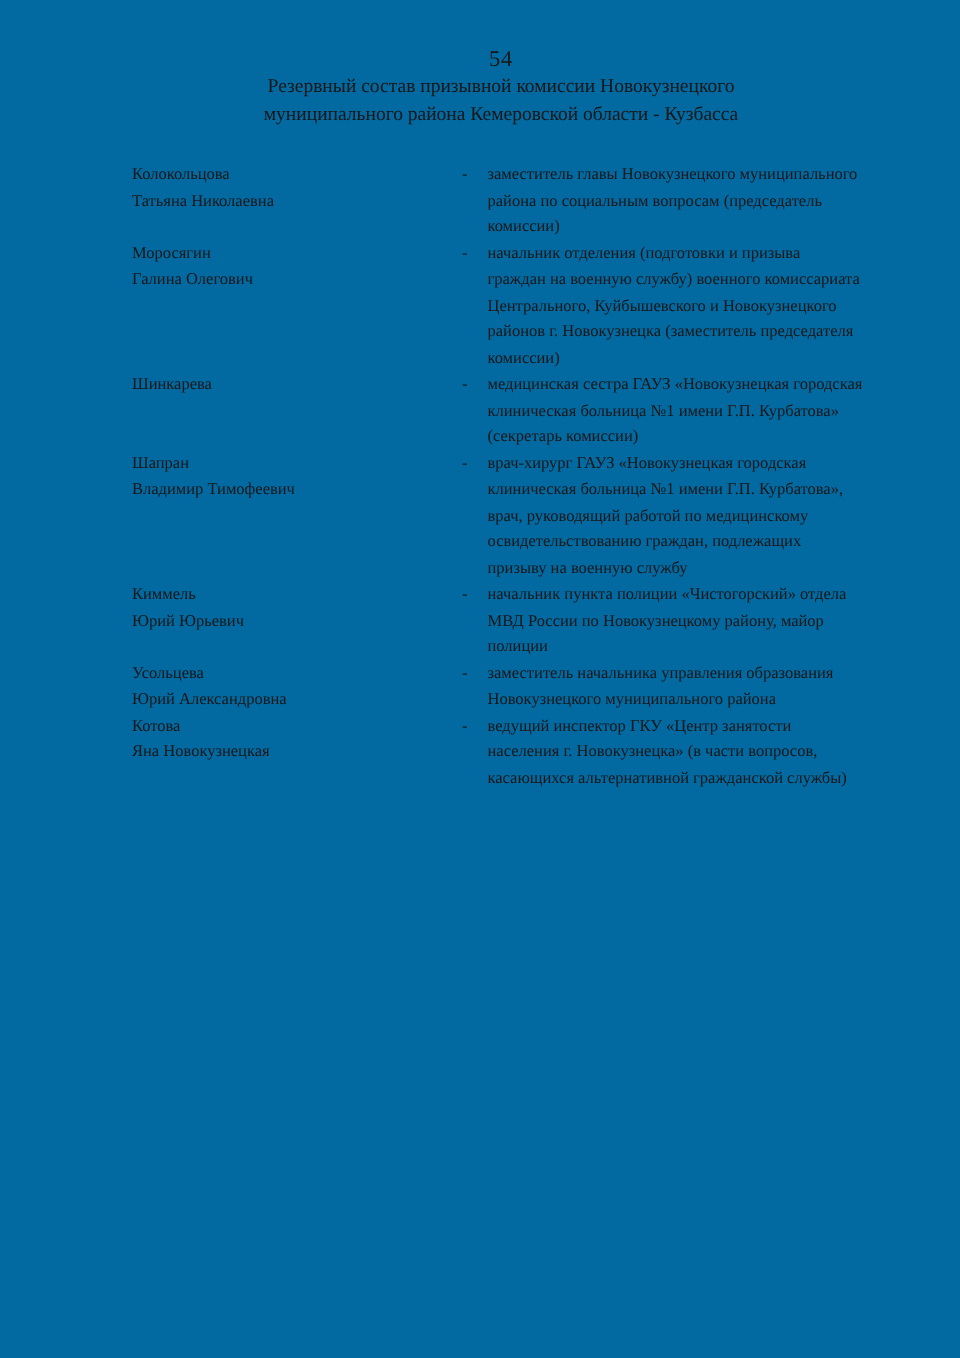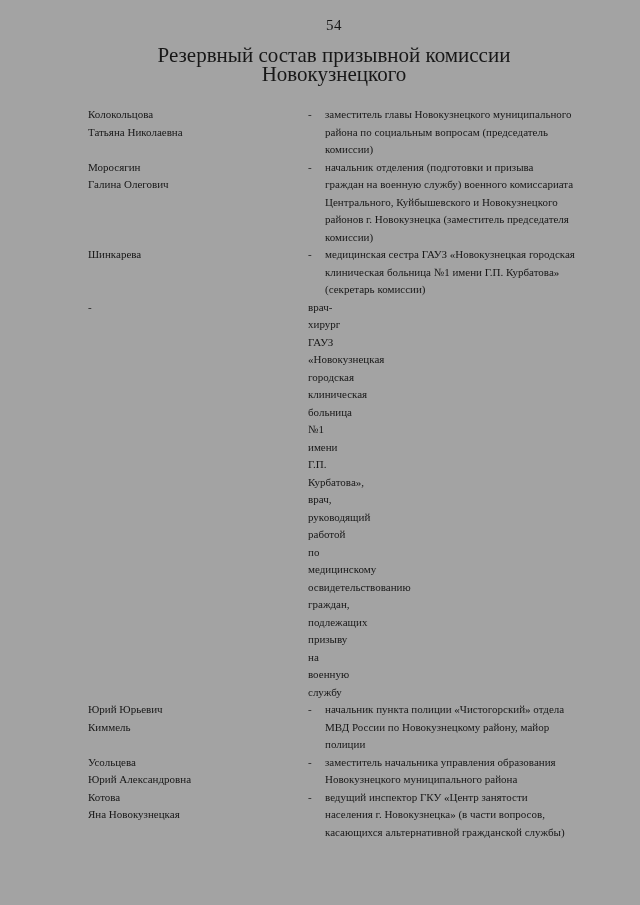--- a/index.html
+++ b/index.html
@@ -7,37 +7,36 @@
   body {
     width: 640px;
     height: 905px;
     font-family: "Liberation Serif", "DejaVu Serif", serif;
     color: #171717;
     overflow: hidden;
   }
   .sheet {
     width: 640px;
     height: 905px;
-    padding-top: 18px;
-    background: #a3a3a3;
+    padding-top: 33px;
+    background: #0369a1;
   }
   .content {
     margin-left: 88px;
     width: 492px;
   }
   .page-number {
     text-align: center;
     font-size: 15px;
     line-height: 15px;
     letter-spacing: 0.5px;
   }
   .doc-title {
-    margin-top: 13px;
     text-align: center;
-    font-size: 21px;
+    font-size: 13px;
     line-height: 18.5px;
   }
   .entries {
     margin-top: 23px;
     font-size: 11px;
     line-height: 17.5px;
   }
   .entry {
     display: grid;
     grid-template-columns: 220px 17px 250px;
@@ -50,20 +49,21 @@
 </head>
 <body>
 
 <div class="sheet">
   <div class="content">
 
     <div class="page-number">54</div>
 
     <div class="doc-title">
       <div>Резервный состав призывной комиссии Новокузнецкого</div>
+      <div>муниципального района Кемеровской области - Кузбасса</div>
     </div>
 
     <div class="entries">
   <div class="entry">
     <div class="name">
       <div>Колокольцова</div>
       <div>Татьяна Николаевна</div>
     </div>
     <div class="dash">-</div>
     <div class="role">заместитель главы Новокузнецкого муниципального района по социальным вопросам (председатель комиссии)</div>
@@ -80,28 +80,32 @@
 
   <div class="entry">
     <div class="name">
       <div>Шинкарева</div>
     </div>
     <div class="dash">-</div>
     <div class="role">медицинская сестра ГАУЗ «Новокузнецкая городская клиническая больница №1 имени Г.П. Курбатова» (секретарь комиссии)</div>
   </div>
 
   <div class="entry">
+    <div class="name">
+      <div>Шапран</div>
+      <div>Владимир Тимофеевич</div>
+    </div>
     <div class="dash">-</div>
     <div class="role">врач-хирург ГАУЗ «Новокузнецкая городская клиническая больница №1 имени Г.П. Курбатова», врач, руководящий работой по медицинскому освидетельствованию граждан, подлежащих призыву на военную службу</div>
   </div>
 
   <div class="entry">
     <div class="name">
+      <div>Киммель</div>
       <div>Юрий Юрьевич</div>
-      <div>Киммель</div>
     </div>
     <div class="dash">-</div>
     <div class="role">начальник пункта полиции «Чистогорский» отдела МВД России по Новокузнецкому району, майор полиции</div>
   </div>
 
   <div class="entry">
     <div class="name">
       <div>Усольцева</div>
       <div>Юрий Александровна</div>
     </div>

